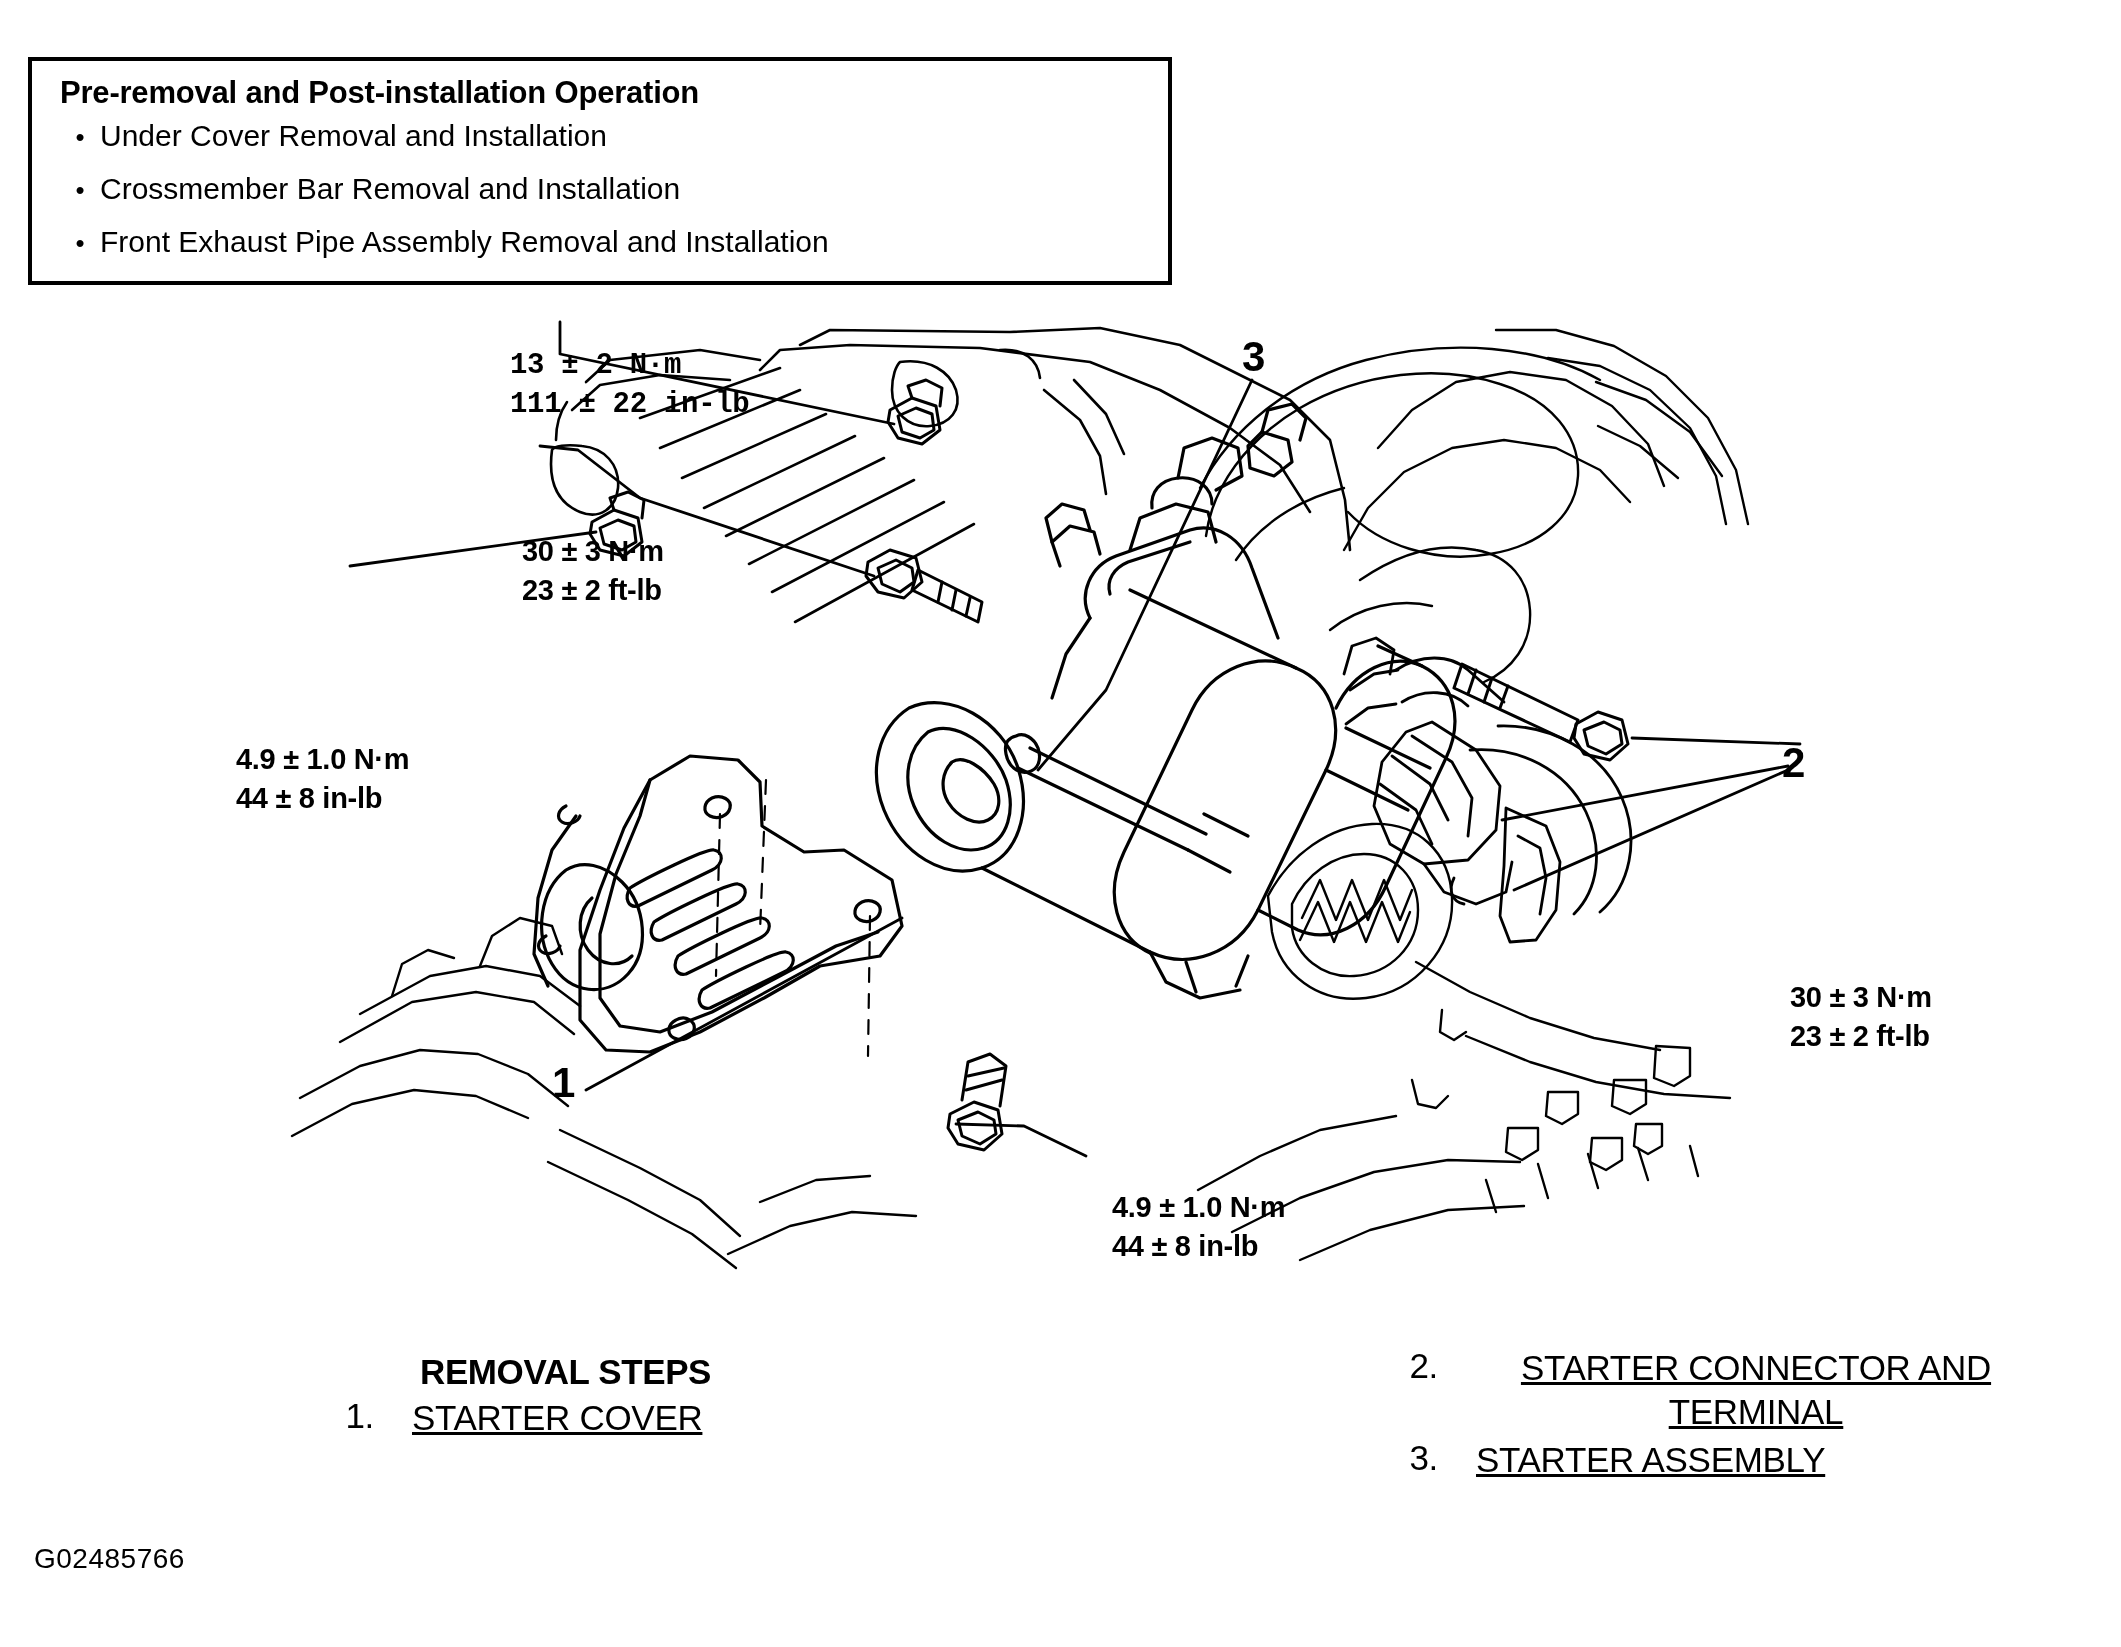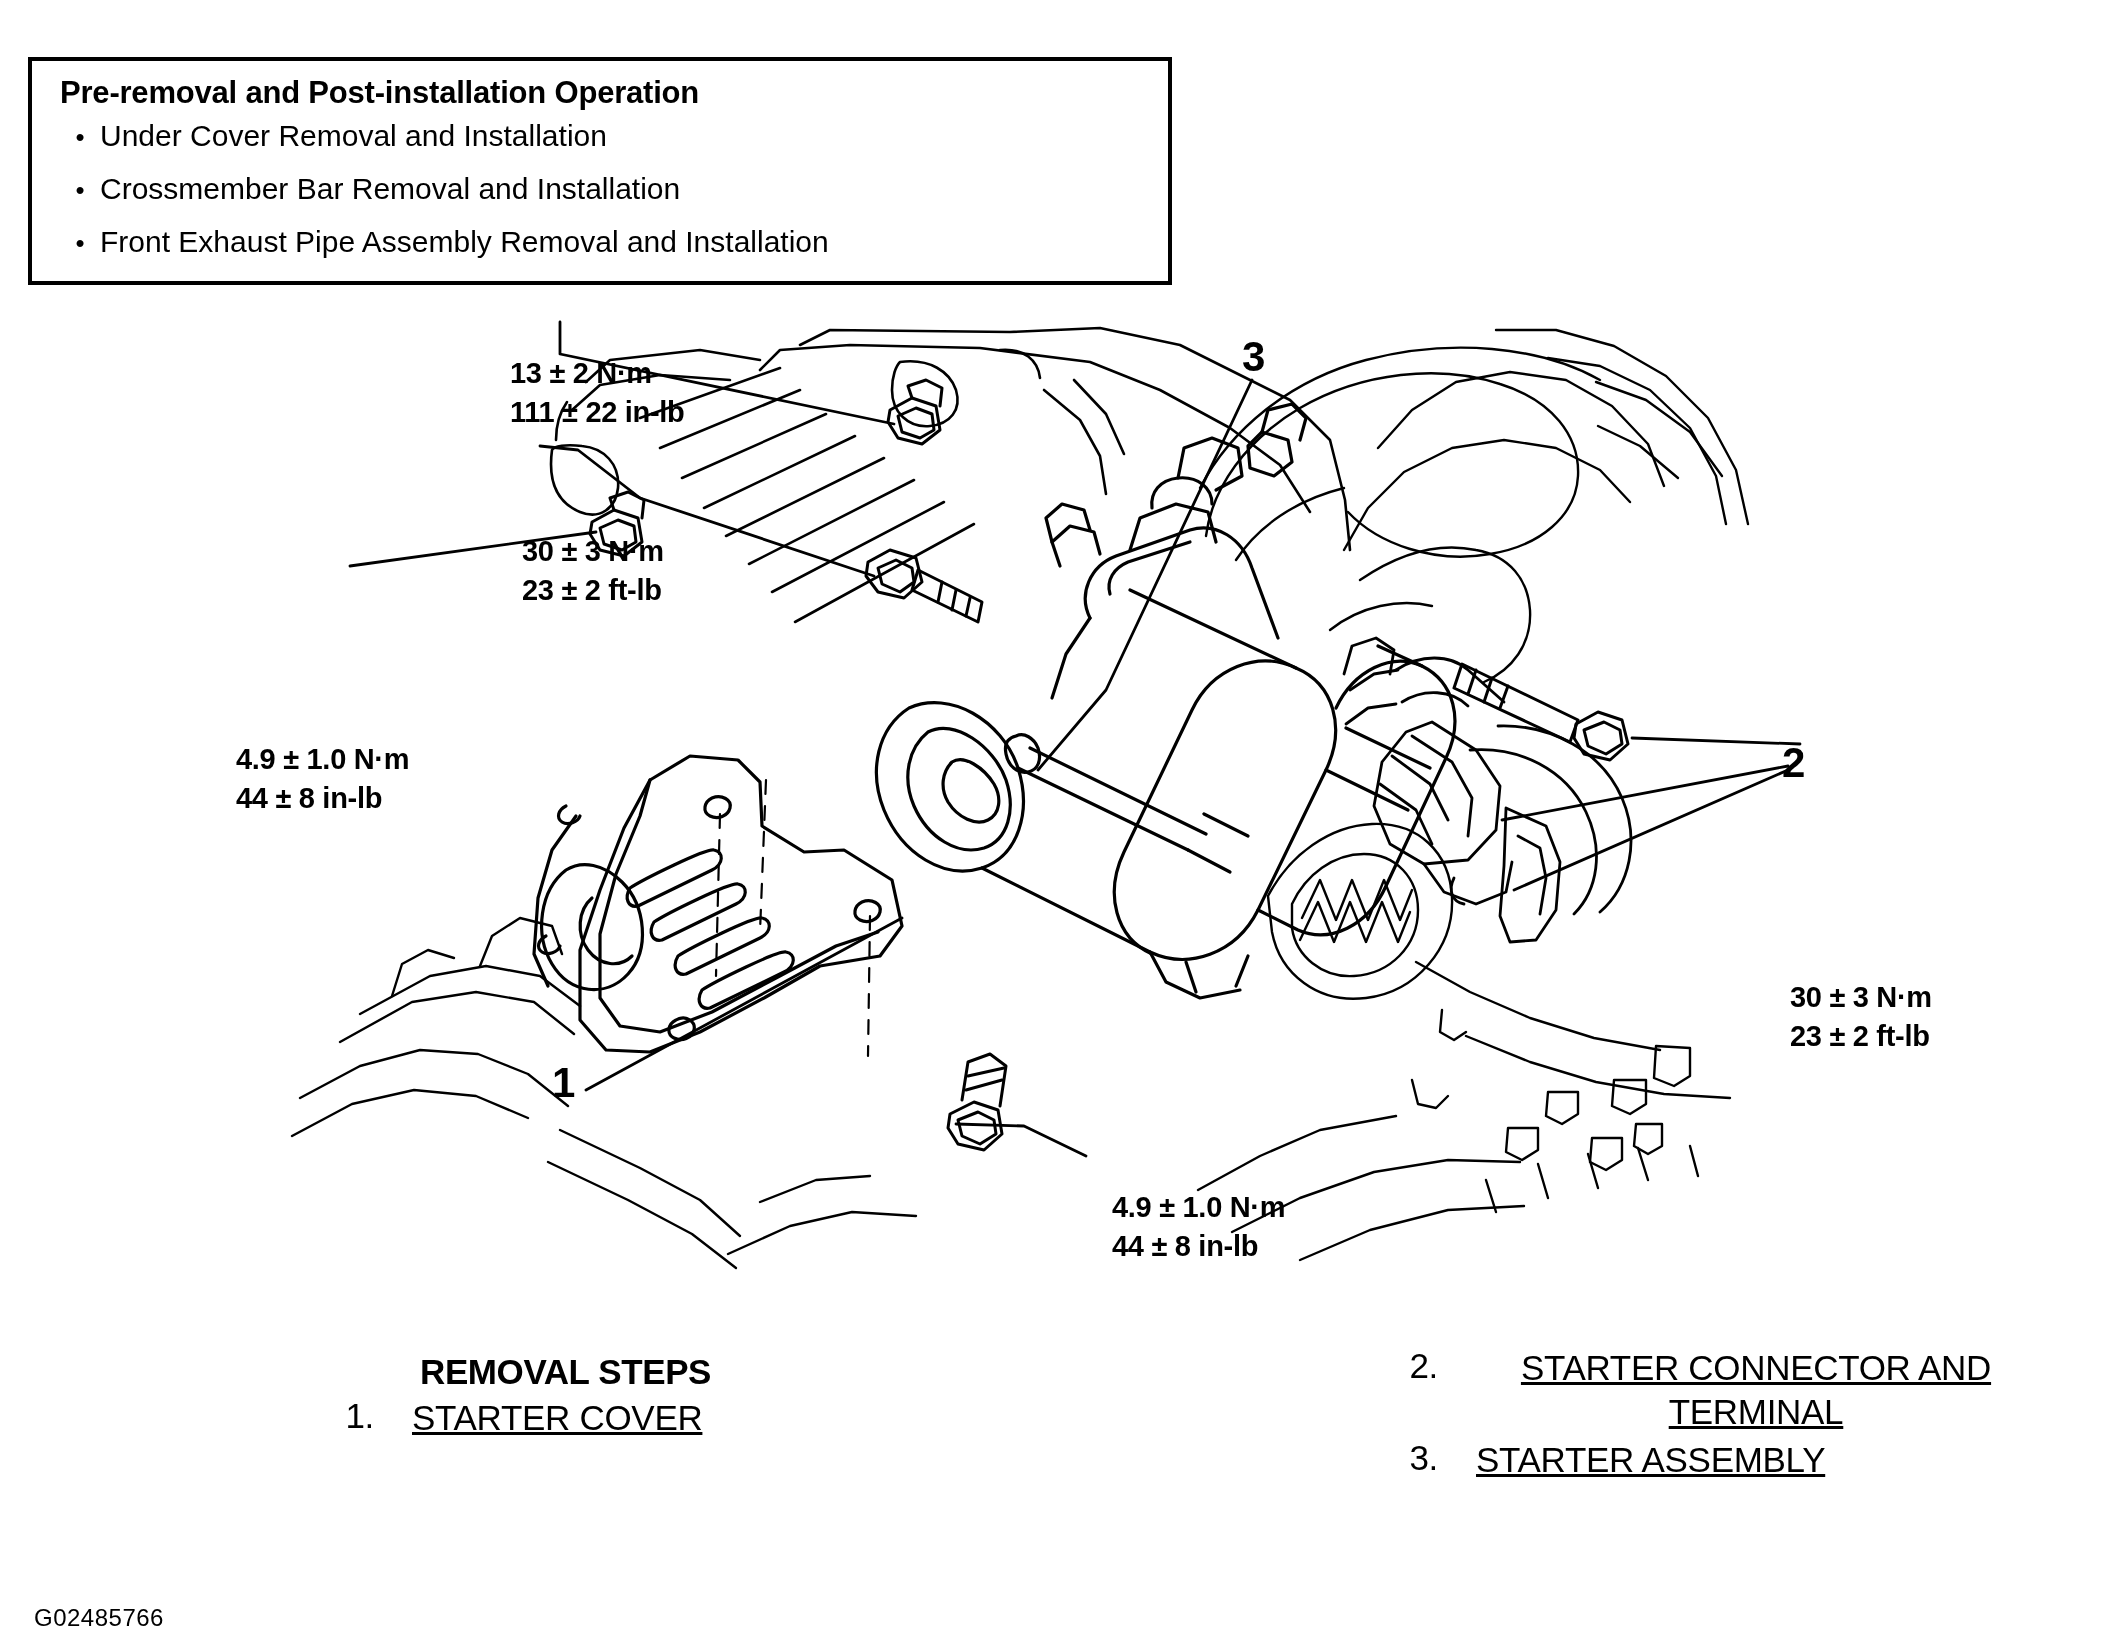--- a/index.html
+++ b/index.html
@@ -125,22 +125,22 @@
 
   #steps-left { left: 316px; top: 1352px; }
   #steps-left .steps-heading { padding-left: 104px; }
   #steps-right { left: 1380px; top: 1342px; }
   #steps-right .steps-heading { padding-left: 90px; }
 
   
   #figure-id {
     position: absolute;
     left: 34px;
-    top: 1604px;
-    font-size: 24px;
+    top: 1543px;
+    font-size: 28px;
     letter-spacing: 0.5px;
   }
 </style>
 </head>
 <body>
 
 <div id="prenote-box">
   <div id="prenote-title">Pre-removal and Post-installation Operation</div>
   <div id="prenote-list">
     <div class="prenote-item">
@@ -418,21 +418,21 @@
 
     <path d="M1788 516 L1502 570"></path>
     <path d="M1788 520 L1514 640"></path>
 
     <path d="M586 840 L902 668"></path>
   </g>
 
 </svg>
 </div>
 
-<div class="torque-label" style="left:510px; top:354px;">
+<div class="torque-label" style="left:510px; top:346px;font-family:Liberation Mono, monospace;">
   <span class="ln">13 ± 2 N·m</span>
   <span class="ln">111 ± 22 in-lb</span>
 </div>
 
 <div class="torque-label" style="left:522px; top:532px;">
   <span class="ln">30 ± 3 N·m</span>
   <span class="ln">23 ± 2 ft-lb</span>
 </div>
 
 <div class="torque-label" style="left:236px; top:740px;">

